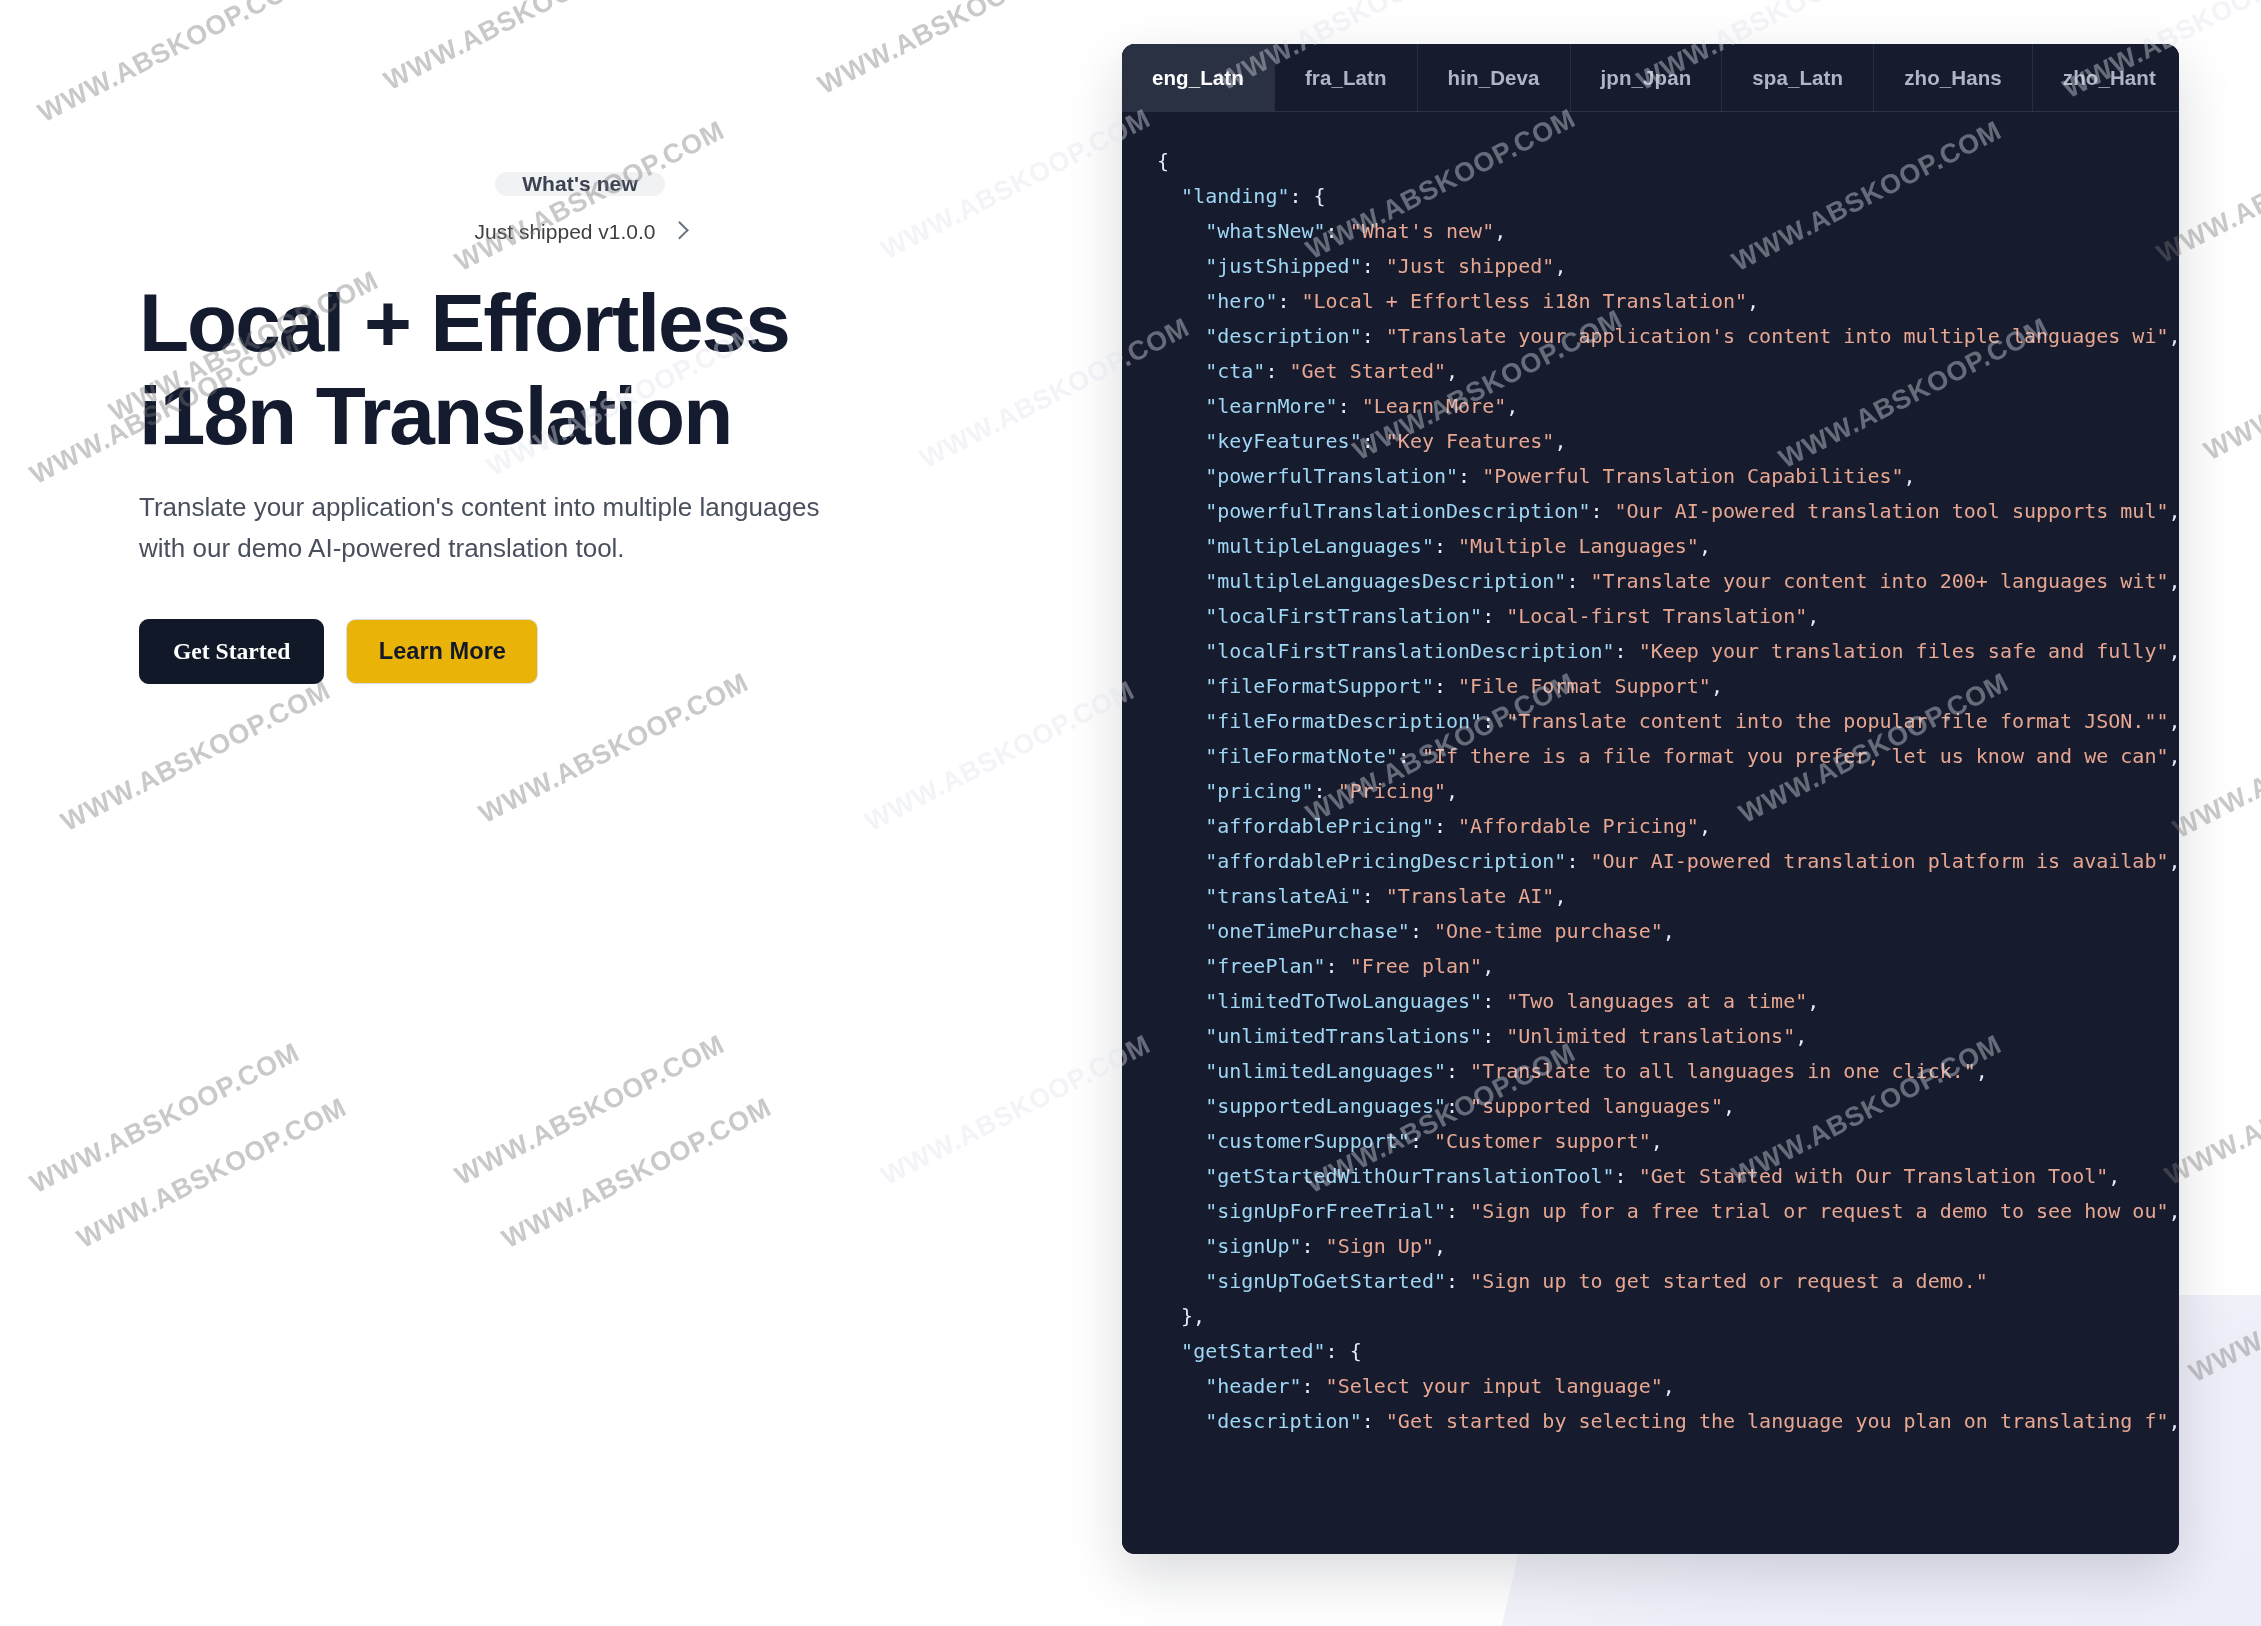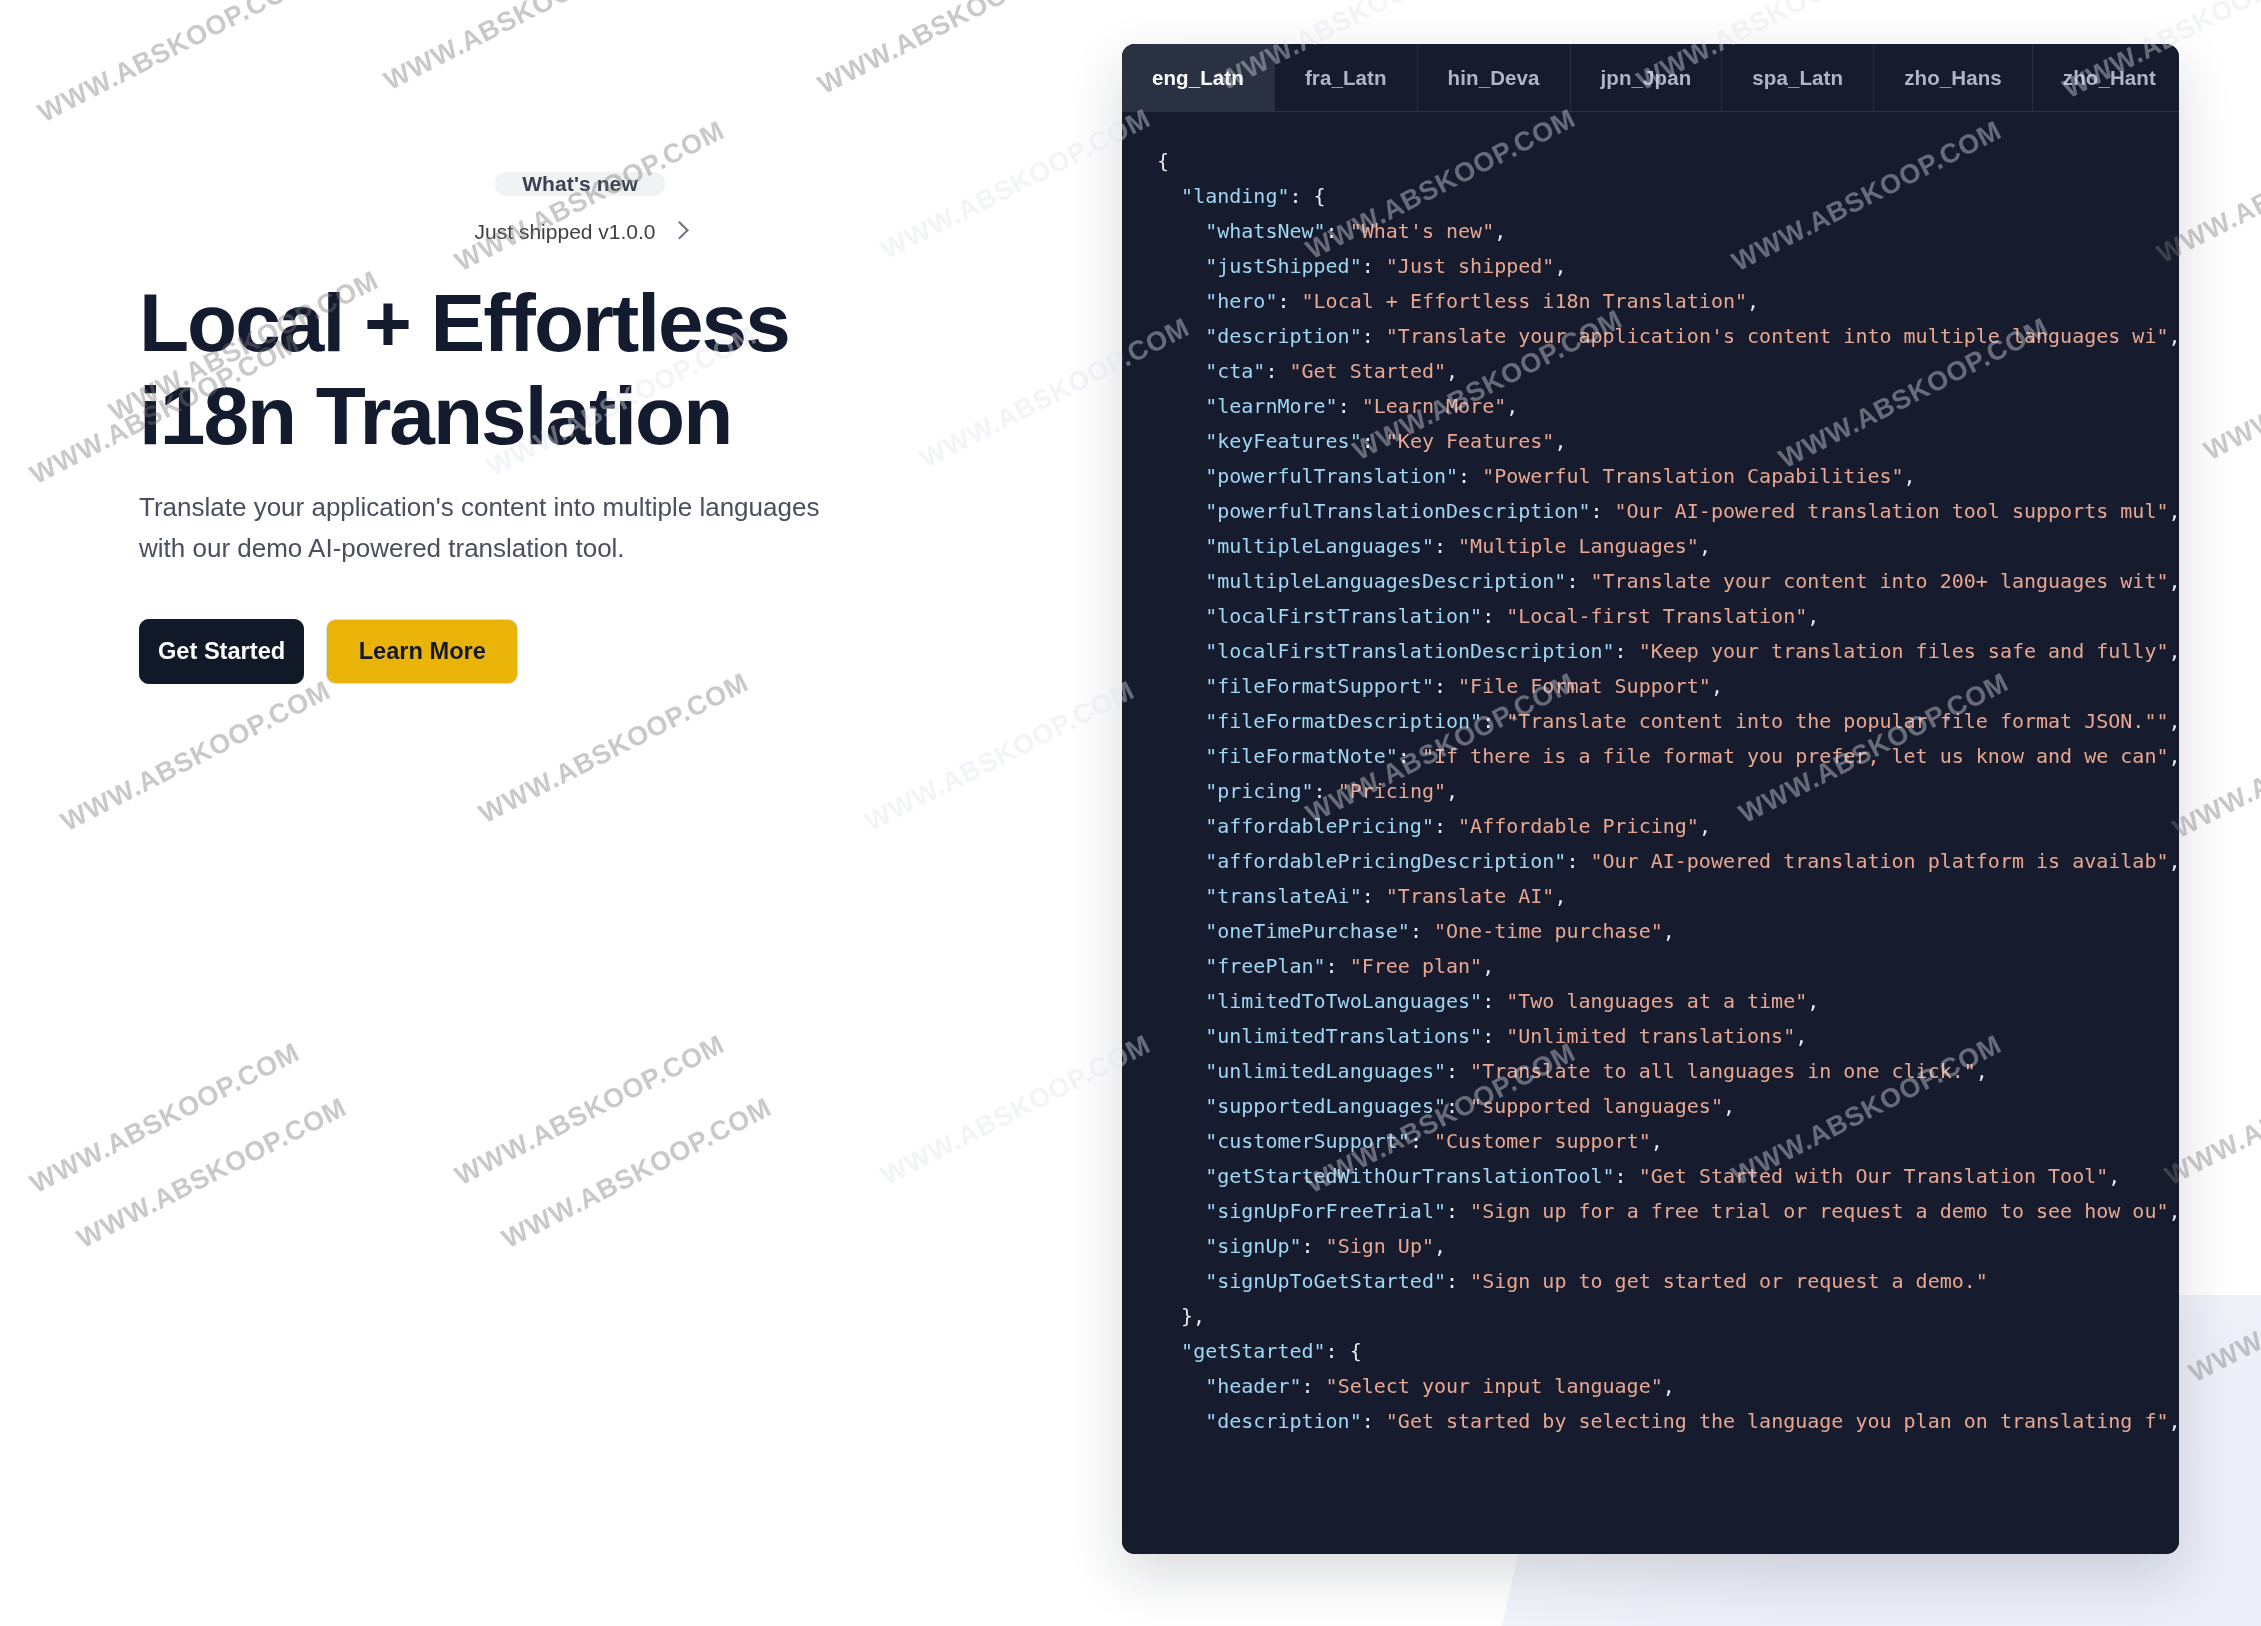--- a/index.html
+++ b/index.html
@@ -122,22 +122,23 @@
     border-radius: 9.5px;
     font-size: 23.6px;
     font-weight: bold;
     cursor: pointer;
     white-space: nowrap;
   }
 
   .btn-primary {
     background: #111827;
     color: #ffffff;
-    padding: 0 18px;
+    padding: 0 33px;
     border: 0.8px solid #111827;
+    font-family: Liberation Serif, serif;
   }
 
   .btn-secondary {
     background: #eab308;
     color: #14192a;
     padding: 0 31.5px;
     border: 0.8px solid #d9dce2;
   }
 
   

